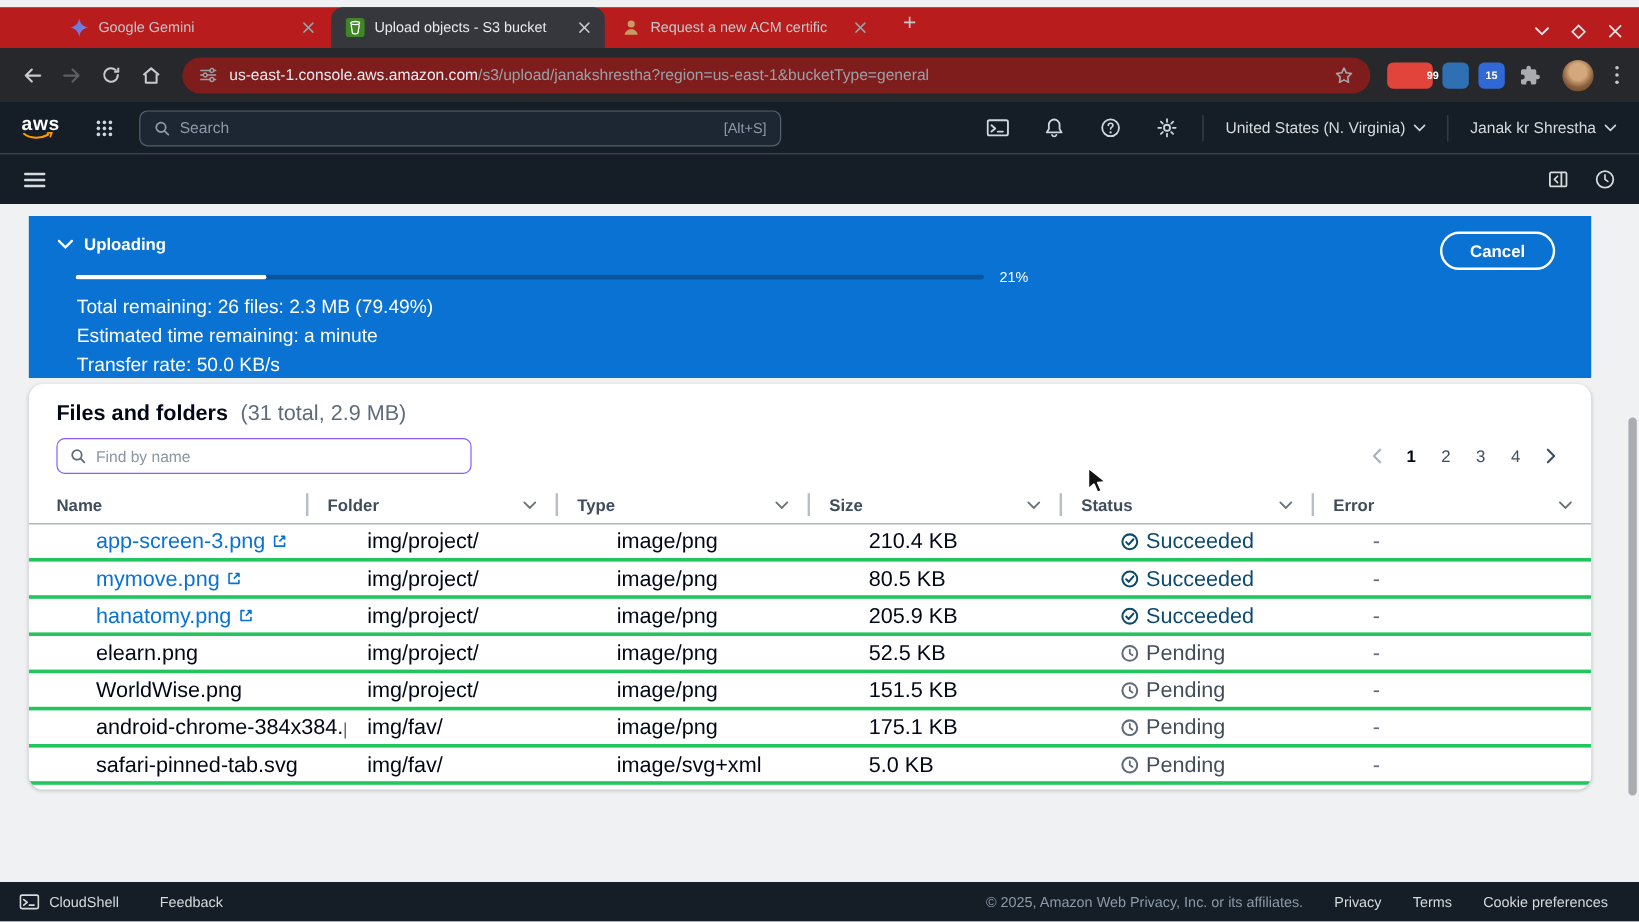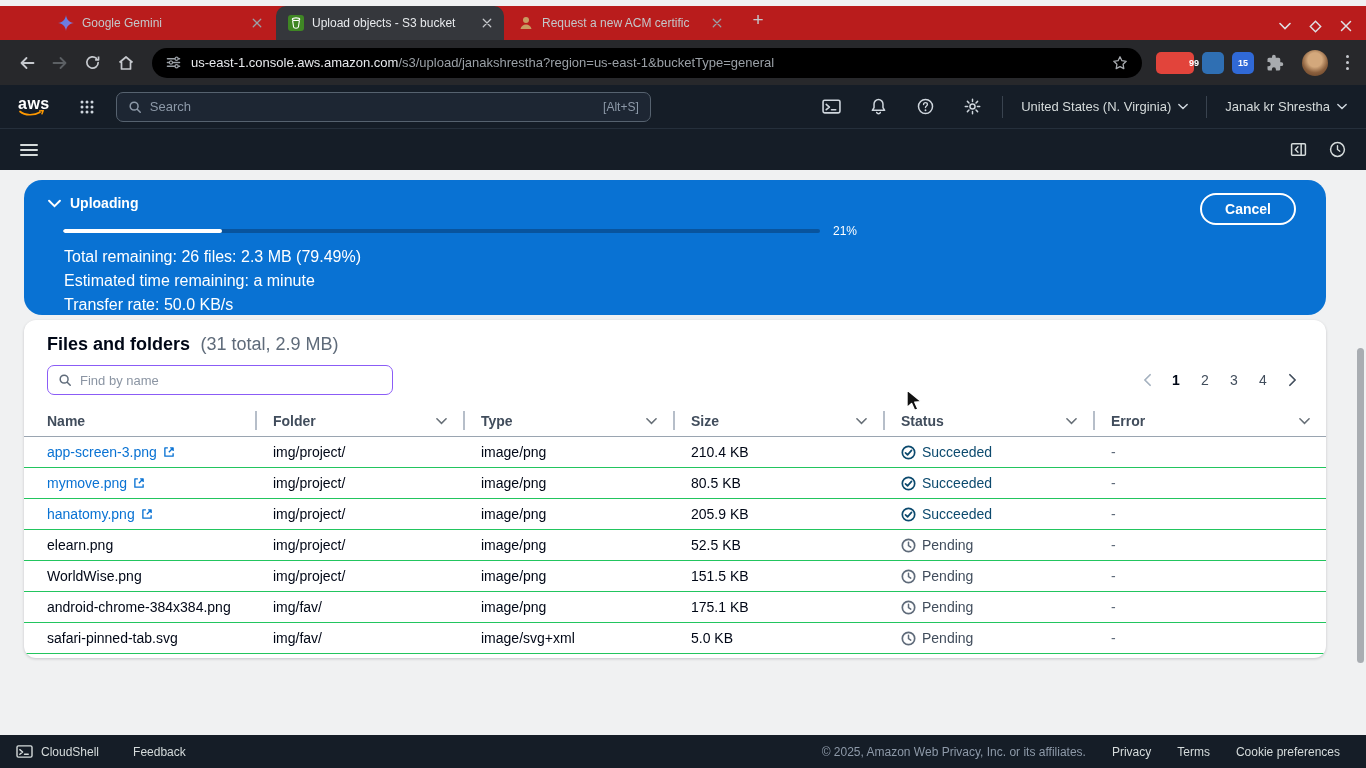--- a/index.html
+++ b/index.html
@@ -15,21 +15,21 @@
   .tab-title { flex:1; white-space:nowrap; overflow:hidden; }
   .tab-close { width:18px; height:18px; display:flex; align-items:center; justify-content:center; color:#9aa0a6; border-radius:50%; }
   .favicon { width:16px; height:16px; flex:none; }
   .new-tab { width:28px; height:28px; margin:0 0 3px 10px; color:#c4c7ca; font-size:19px; display:flex; align-items:center; justify-content:center; border-radius:50%; }
   .win-controls { margin-left:auto; display:flex; align-items:center; gap:18px; padding:0 14px; height:40px; }
 
   
   .toolbar { position:absolute; top:40px; left:0; right:0; height:45px; background:#27282b; display:flex; align-items:center; padding:0 10px; }
   .nav-btn { width:33px; height:33px; display:flex; align-items:center; justify-content:center; color:#c6c9ce; border-radius:50%; flex:none; }
   .nav-btn.disabled { color:#5c6064; }
-  .omnibox { flex:1; height:30px; margin:0 10px; background:#000000; border-radius:15px; display:flex; align-items:center; gap:10px; padding:0 14px; font-size:13px; color:#e8eaed; min-width:0; }
+  .omnibox { flex:1; height:30px; margin:0 10px; background:#7f1d1d; border-radius:15px; display:flex; align-items:center; gap:10px; padding:0 14px; font-size:13px; color:#e8eaed; min-width:0; }
   .url { white-space:nowrap; overflow:hidden; }
   .url .path { color:#9aa0a6; }
   .star { margin-left:auto; color:#a7abaf; flex:none; }
   .ext { width:22px; height:22px; border-radius:5px; display:flex; align-items:center; justify-content:center; font-size:9px; font-weight:bold; color:#fff; margin:0 4px; flex:none; }
   .ext.red { background:#e2443b;padding-left:38px; } .ext.teal { background:#2f6fb3; } .ext.blue { background:#3069d6; }
   .puzzle { margin:0 8px; color:#a8abaf; flex:none; }
   .avatar { width:26px; height:26px; border-radius:50%; margin:0 10px; flex:none;
             background:radial-gradient(circle at 50% 38%, #d3a87c 0 34%, #8a5f3d 62%, #5e3c22 100%); }
   .kebab { width:18px; color:#c6c9ce; display:flex; flex-direction:column; align-items:center; gap:3px; flex:none; }
   .kebab i { width:3px; height:3px; border-radius:50%; background:#c6c9ce; }
@@ -46,21 +46,21 @@
   .hright { margin-left:auto; display:flex; align-items:center; gap:13px; }
   .hdivider { width:1px; height:22px; background:#39434f; }
   .hmenu { display:flex; align-items:center; gap:7px; font-size:13px; padding:0 5px; white-space:nowrap; }
   .hmenu .cdown { color:#cfd6dd; }
 
   
   .aws-subnav { position:absolute; top:128px; left:0; right:0; height:42px; background:#151d27; border-top:1px solid #252f3b; display:flex; align-items:center; padding:0 20px; color:#d5dbdb; }
   .subnav-right { margin-left:auto; display:flex; align-items:center; gap:22px; }
 
   
-  .banner { position:absolute; top:180px; left:24px; width:1302px; height:135px; background:#0972d3; border-radius:18px; color:#fff; padding:15px 30px 14px 24px; }
+  .banner { position:absolute; top:180px; left:24px; width:1302px; height:135px; background:#0972d3; border-radius:0; color:#fff; padding:15px 30px 14px 24px; }
   .banner-row1 { display:flex; align-items:center; gap:9px; }
   .banner-title { font-size:14px; font-weight:bold; }
   .progress-row { display:flex; align-items:center; gap:13px; margin:13px 0 0 15px; }
   .progress-track { width:757px; height:4px; background:rgba(8,30,60,.35); border-radius:2px; overflow:hidden; }
   .progress-fill { height:100%; background:#fff; border-radius:2px; width:0; }
   .progress-label { font-size:12px; }
   .banner-lines { margin:7px 0 0 16px; font-size:16px; line-height:24px; }
   .cancel-btn { position:absolute; top:13px; right:30px; height:32px; padding:0 23px; background:transparent; border:2px solid #fff; border-radius:16px; color:#fff; font-family:inherit; font-size:14px; font-weight:bold; display:flex; align-items:center; }
 
   
@@ -77,21 +77,21 @@
   .page.active { font-weight:bold; color:#000716; }
   .page-nav { width:22px; height:26px; display:flex; align-items:center; justify-content:center; color:#414d5c; }
   .page-nav.disabled { color:#a4b1bf; }
 
   .t-head, .t-row { display:grid; grid-template-columns:231px 208px 210px 210px 210px 1fr; align-items:center; }
   .t-head { margin-top:10px; height:32px; font-size:14px; font-weight:bold; color:#414d5c; border-bottom:1px solid #9aa5b1; }
   .th { position:relative; height:100%; display:flex; align-items:center; padding-left:18px; }
   .th:first-child { padding-left:23px; }
   .th + .th::before { content:""; position:absolute; left:0; top:6px; bottom:6px; width:2px; background:#b6bec9; }
   .th .caret { position:absolute; right:16px; color:#687078; }
-  .t-row { height:31px; font-size:14px; color:#000716; border-bottom:1px solid #22c55e; }
+  .t-row { height:31px; font-size:18px; color:#000716; border-bottom:3px solid #22c55e;padding-left:33px; }
   .td { padding-left:18px; white-space:nowrap; overflow:hidden; }
   .td:first-child { padding-left:23px; }
   .name-link { display:inline-flex; align-items:center; gap:6px; color:#0972d3; text-decoration:none; }
   .status { display:flex; align-items:center; gap:6px; }
   .status.success { color:#0c4a6e; }
   .status.pending .s-icon { color:#5f6b7a; }
   .status.pending .s-text { color:#414d5c; }
   .error-cell { color:#5f6b7a; }
 
   

